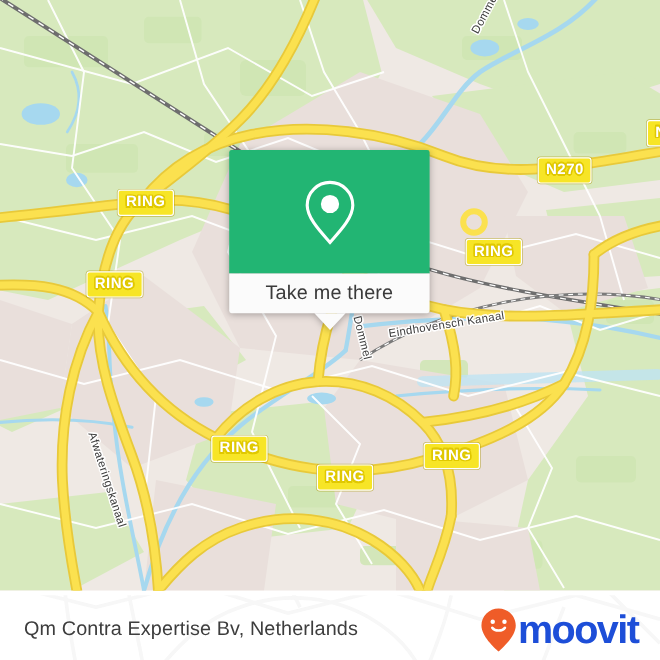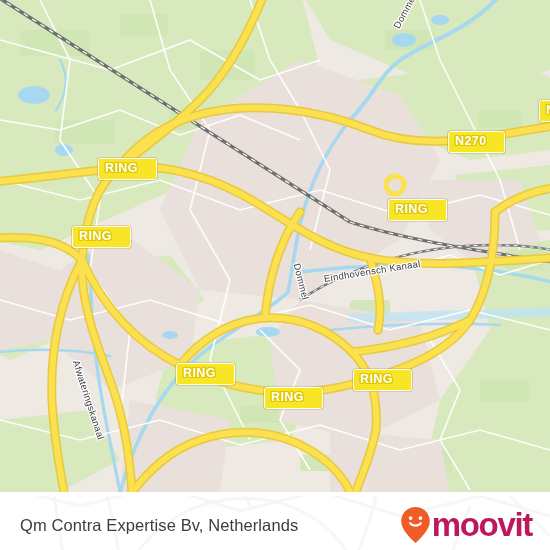--- a/index.html
+++ b/index.html
@@ -29,21 +29,21 @@
   .shield {
     position: absolute;
     background: #f7e526;
     border: 1.6px solid #ffffff;
     border-radius: 2.5px;
     color: #ffffff;
     font-weight: bold;
     font-size: 12.5px;
     letter-spacing: .4px;
     line-height: 1;
-    padding: 3px 18px 4px 6px;
+    padding: 3px 6px 4px 6px;
     text-shadow:
       -1.1px -1.1px 0 #e0c800, 1.1px -1.1px 0 #e0c800,
       -1.1px  1.1px 0 #e0c800, 1.1px  1.1px 0 #e0c800,
        0 -1.3px 0 #e0c800, 0 1.3px 0 #e0c800,
       -1.3px 0 0 #e0c800, 1.3px 0 0 #e0c800;
     box-shadow: 0 0 0 .6px rgba(170,150,0,.55);
   }
 
   
   .watertext {
@@ -137,21 +137,21 @@
     position: absolute;
     right: 18px; top: 50%;
     transform: translateY(-50%);
     display: flex;
     align-items: center;
     z-index: 3;
   }
   #brand-wordmark {
     font-size: 33px;
     font-weight: bold;
-    color: #be185d;
+    color: #1d4ed8;
     letter-spacing: -1.3px;
     line-height: 1;
     margin-left: 1px;
     margin-top: -1px;
   }
 </style>
 </head>
 <body>
 
 <div id="page">
@@ -298,20 +298,32 @@
     <div class="shield" style="left:176px; top:363px;">RING</div>
     <div class="shield" style="left:264px; top:387px;">RING</div>
     <div class="shield" style="left:353px; top:369px;">RING</div>
 
     <div class="watertext" style="left:396px; top:22px;  transform:rotate(-62deg); transform-origin:left center;">Dommel</div>
     <div class="watertext" style="left:297px; top:258px; transform:rotate(76deg); transform-origin:left center;">Dommel</div>
     <div class="watertext" style="left:324px; top:273px; transform:rotate(-9deg); transform-origin:left center;">Eindhovensch Kanaal</div>
     <div class="watertext" style="left:76px;  top:355px; transform:rotate(72deg); transform-origin:left center;">Afwateringskanaal</div>
 
 
+    <div id="callout">
+      <div id="callout-top">
+        <svg width="46" height="56" viewBox="0 0 46 56">
+          <path d="M23 3 C12.5 3 4 11.5 4 22 C4 33 16 45 23 53 C30 45 42 33 42 22 C42 11.5 33.5 3 23 3 Z" fill="none" stroke="#ffffff" stroke-width="2.6"></path>
+          <circle cx="23" cy="21" r="7.6" fill="#ffffff"></circle>
+        </svg>
+      </div>
+      <div id="callout-bottom">
+        <span id="callout-label">Take me there</span>
+      </div>
+      <div id="callout-tail"></div>
+    </div>
   </div>
 
   <div id="footer">
     <svg id="footer-watermark" viewBox="0 0 550 492">
       <g fill="none" stroke="#6a6a6a" stroke-width="3">
         <path d="M0,420 L80,440 L160,420 L240,445 L320,425 L400,450 L480,430 L550,450"></path>
         <path d="M132,492 C150,470 170,450 200,440 C240,426 280,432 310,450 C330,462 344,478 350,492"></path>
         <path d="M64,492 C60,470 54,440 52,400"></path>
         <path d="M376,430 C370,460 360,478 356,492"></path>
         <path d="M120,492 C110,440 100,400 95,350"></path>

